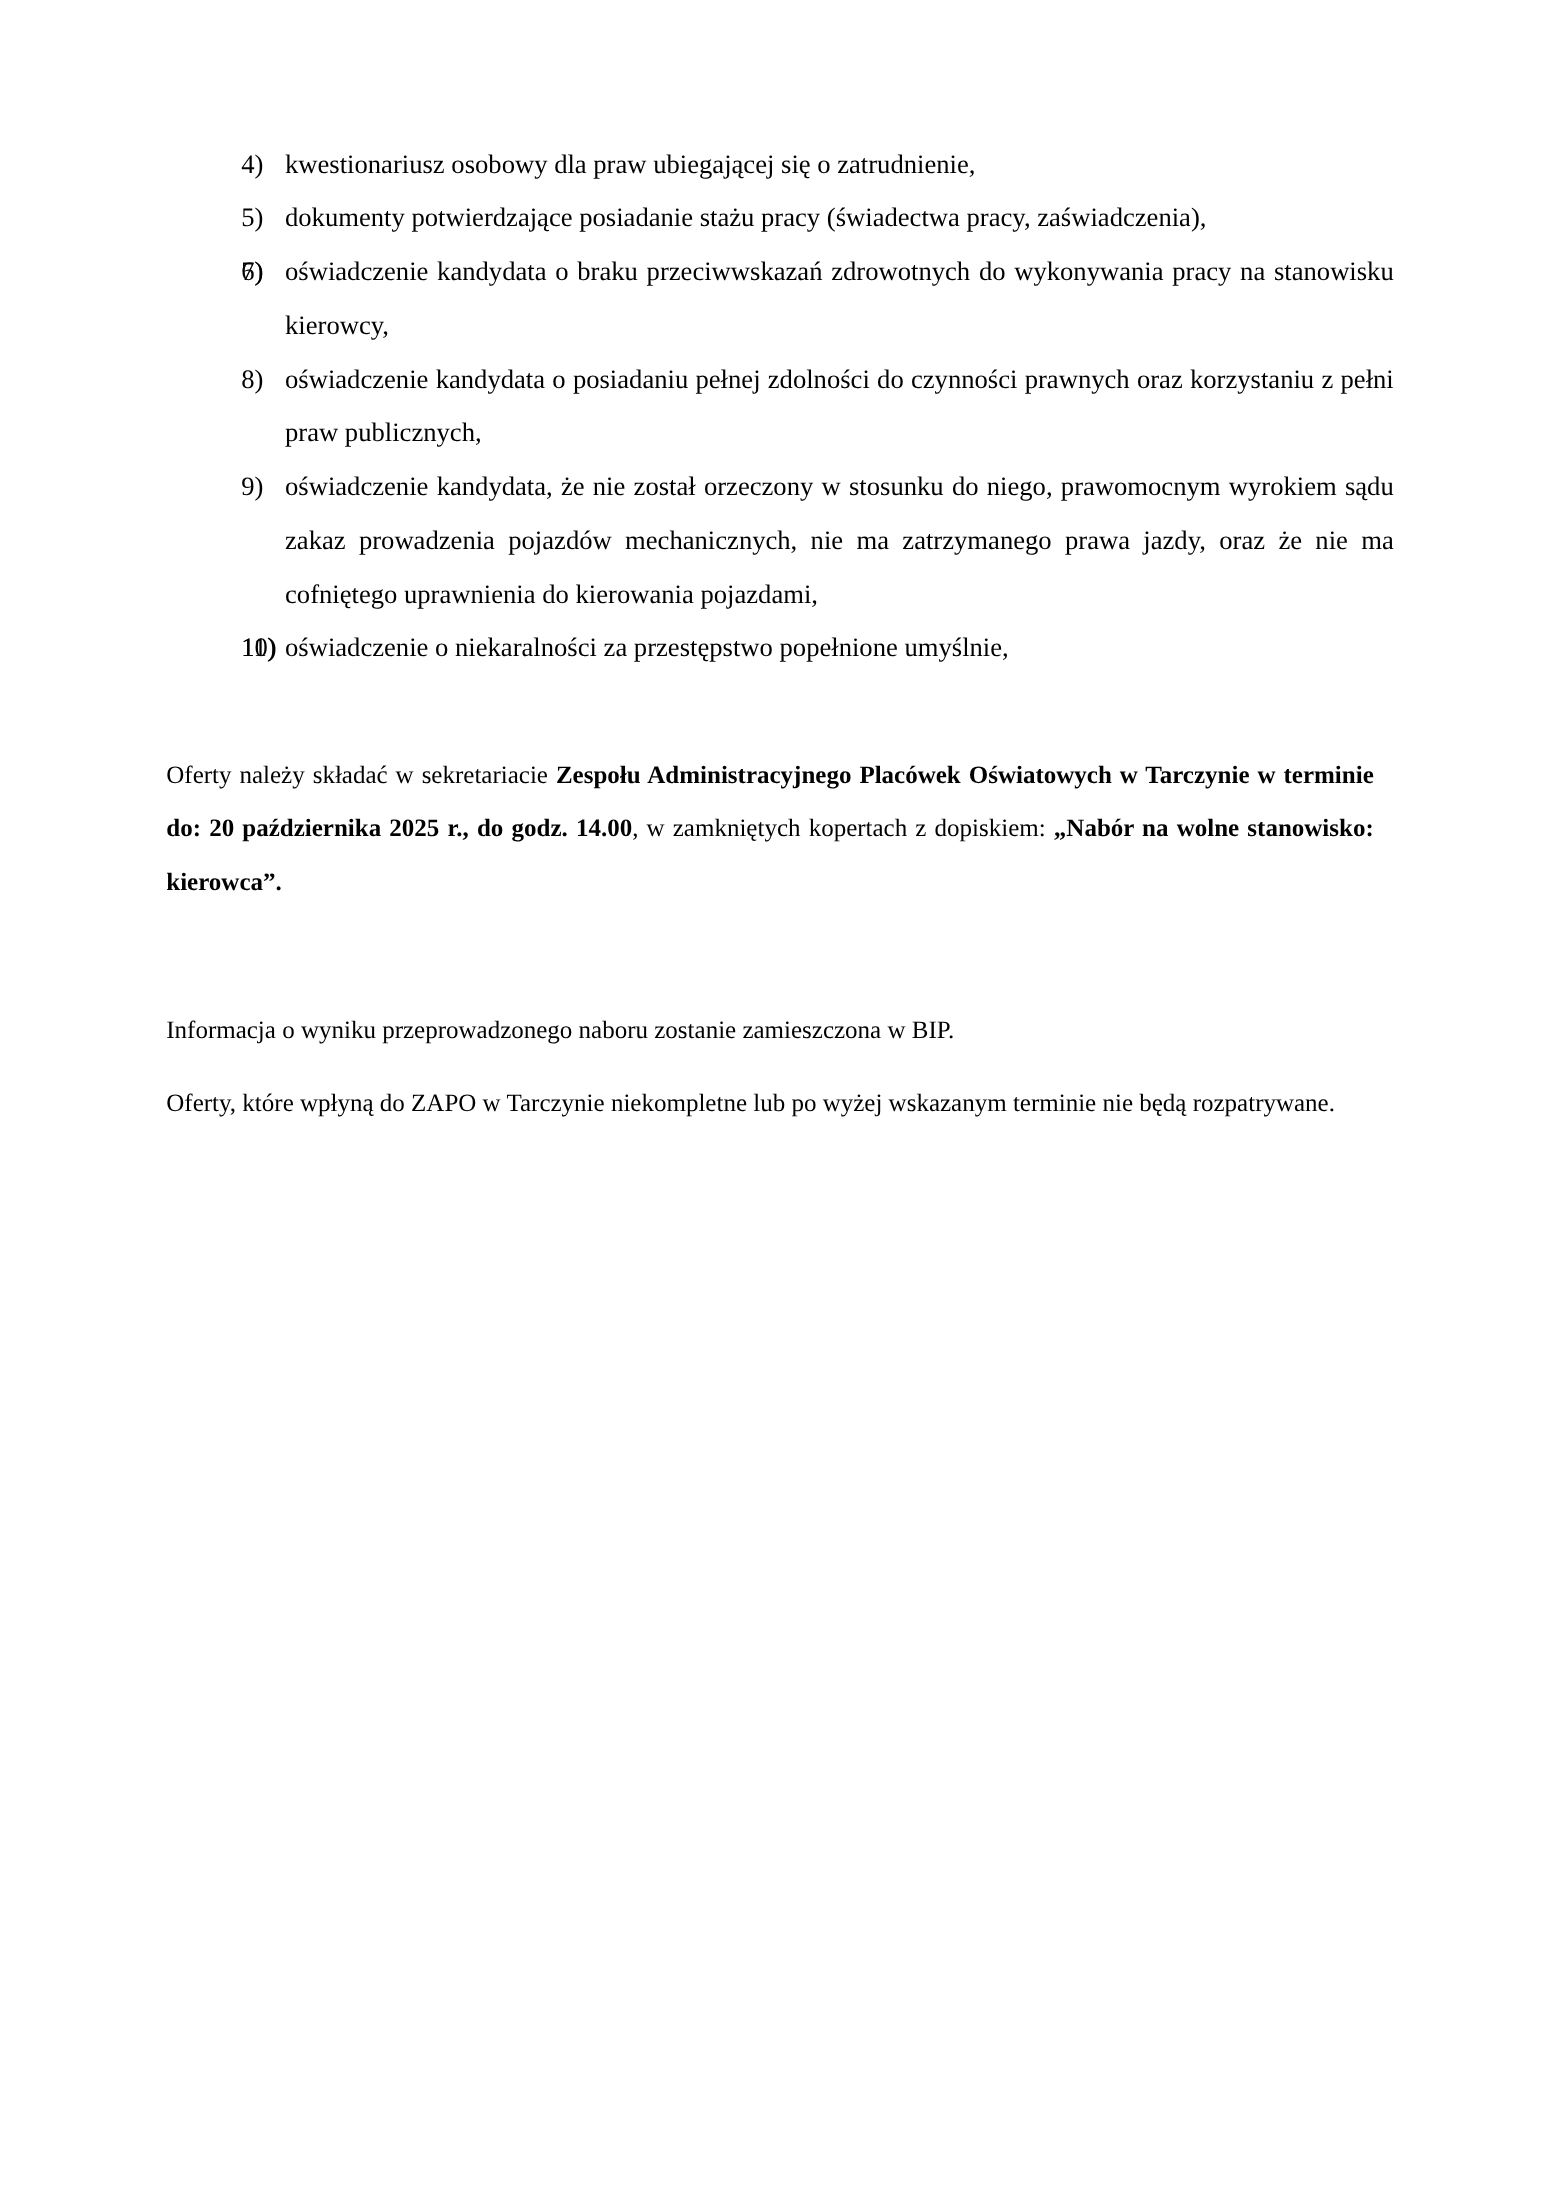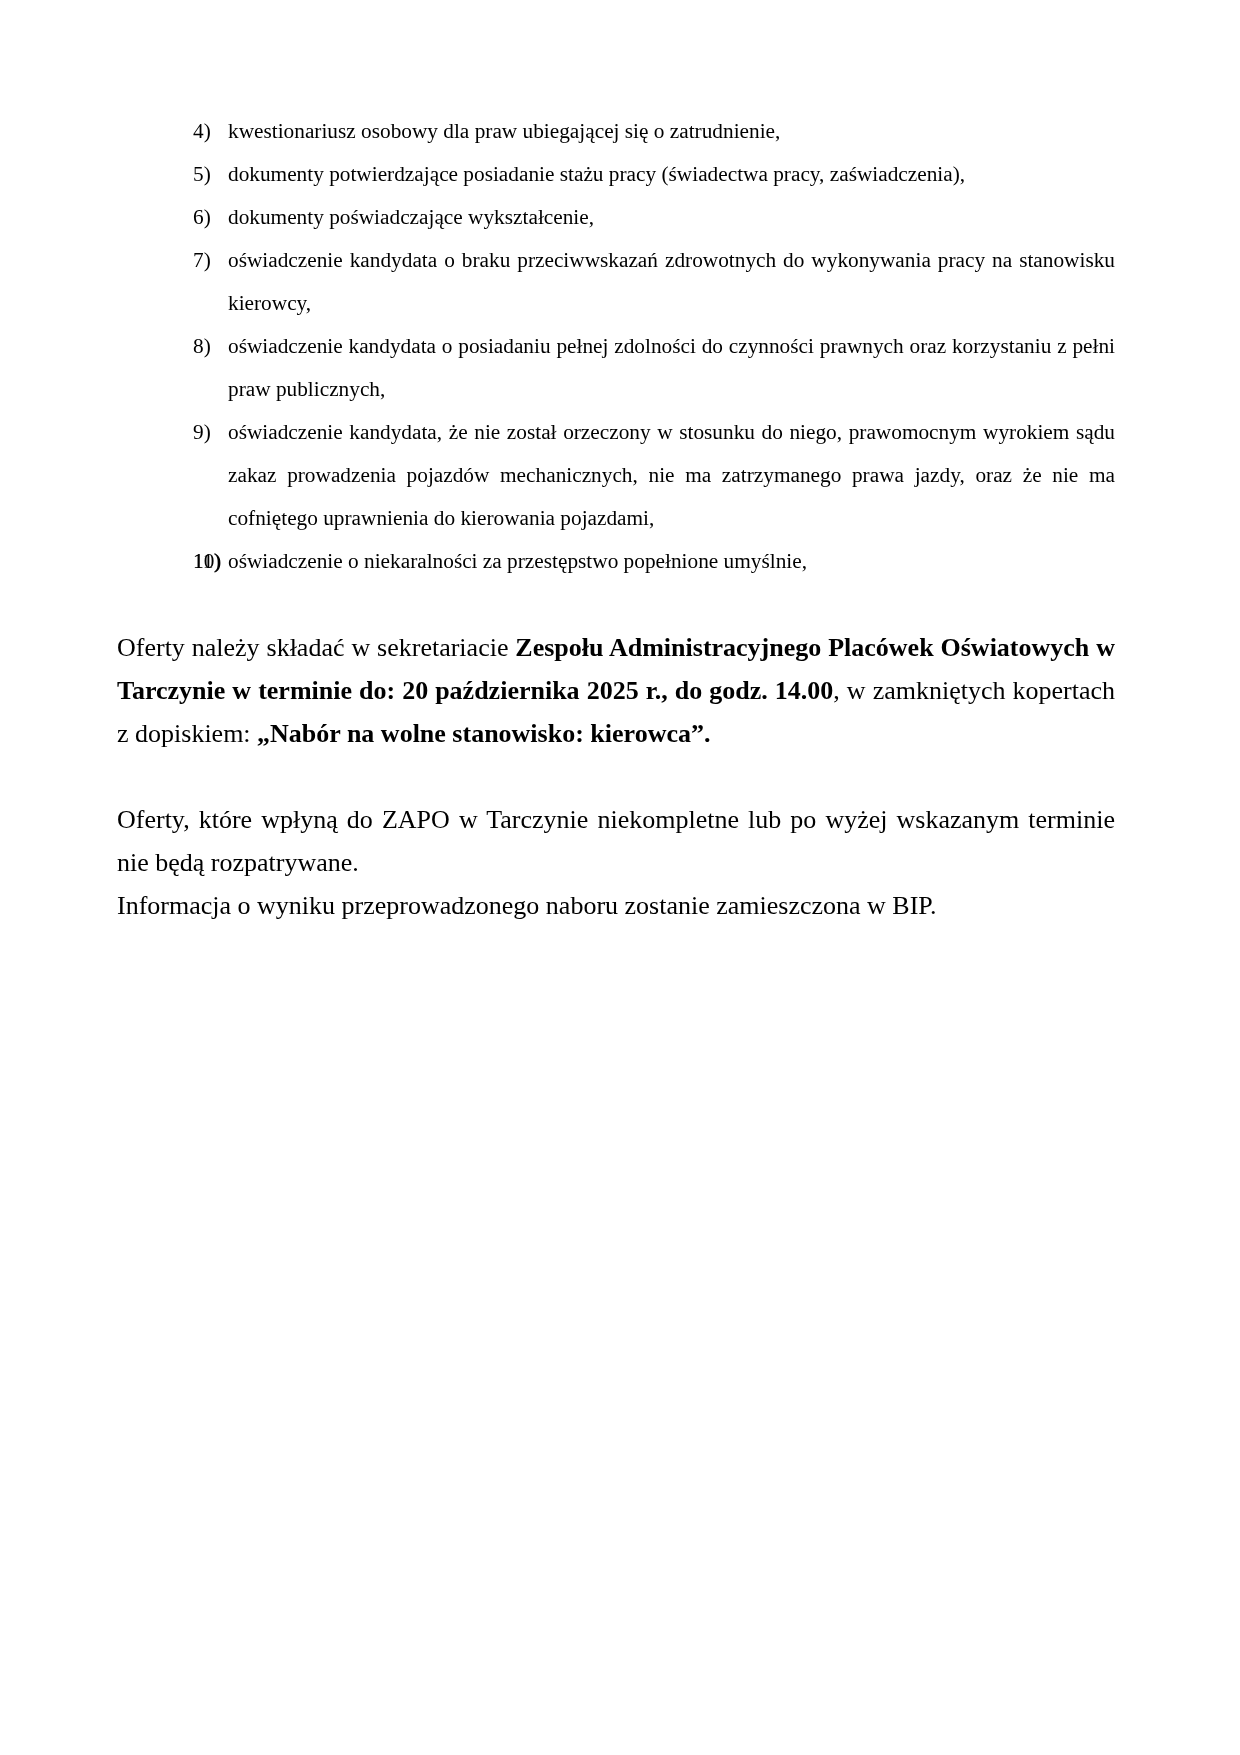--- a/index.html
+++ b/index.html
@@ -5,41 +5,41 @@
     html, body { margin: 0; padding: 0; background: #ffffff; }
     body {
       width: 1240px; height: 1755px; position: relative; overflow: hidden;
       font-family: "Liberation Serif", "DejaVu Serif", serif;
       color: #000000;
     }
     .page { position: absolute; left: 117px; top: 110px; width: 998px; }
     .list { margin: 0; padding: 0; list-style: none; }
     .item { position: relative; padding-left: 111px; font-size: 21.3px; line-height: 43px; text-align: justify; }
     .num { position: absolute; left: 76px; top: 0; }
-    .para { font-size: 26px; line-height: 43px; text-align: justify; margin: 0; }
+    .para { font-size: 20px; line-height: 43px; text-align: justify; margin: 16px; }
     .gap-1 { height: 43px; }
     .gap-2 { height: 43px; }
     b { font-weight: bold; }
   </style>
 </head>
 <body>
 
 <div class="page">
   <ol class="list">
     <li class="item"><span class="num">4)</span><span>kwestionariusz osobowy dla praw ubiegającej się o zatrudnienie,</span></li>
     <li class="item"><span class="num">5)</span><span>dokumenty potwierdzające posiadanie stażu pracy (świadectwa pracy, zaświadczenia),</span></li>
-    <li class="item"><span class="num">6)</span><span>dokumenty poświadczające wykształcenie,</span></li>
+    <li class="item"><span class="num">6)</span></li>
     <li class="item"><span class="num">7)</span><span>oświadczenie kandydata o braku przeciwwskazań zdrowotnych do wykonywania pracy na stanowisku kierowcy,</span></li>
     <li class="item"><span class="num">8)</span><span>oświadczenie kandydata o posiadaniu pełnej zdolności do czynności prawnych oraz korzystaniu z pełni praw publicznych,</span></li>
     <li class="item"><span class="num">9)</span><span>oświadczenie kandydata, że nie został orzeczony w stosunku do niego, prawomocnym wyrokiem sądu zakaz prowadzenia pojazdów mechanicznych, nie ma zatrzymanego prawa jazdy, oraz że nie ma cofniętego uprawnienia do kierowania pojazdami,</span></li>
     <li class="item"><span class="num">10)</span></li>
     <li class="item"><span class="num">11)</span><span>oświadczenie o niekaralności za przestępstwo popełnione umyślnie,</span></li>
   </ol>
 
   <div class="gap-1"></div>
 
   <p class="para"><span>Oferty należy składać w sekretariacie </span><b>Zespołu Administracyjnego Placówek Oświatowych w Tarczynie w terminie do: 20 października 2025 r., do godz. 14.00</b><span>, w zamkniętych kopertach z dopiskiem: </span><b>„Nabór na wolne stanowisko: kierowca”.</b></p>
 
   <div class="gap-2"></div>
 
+  <p class="para">Informacja o wyniku przeprowadzonego naboru zostanie zamieszczona w BIP.</p>
   <p class="para">Oferty, które wpłyną do ZAPO w Tarczynie niekompletne lub po wyżej wskazanym terminie nie będą rozpatrywane.</p>
-  <p class="para">Informacja o wyniku przeprowadzonego naboru zostanie zamieszczona w BIP.</p>
 </div>
 
 </body></html>

